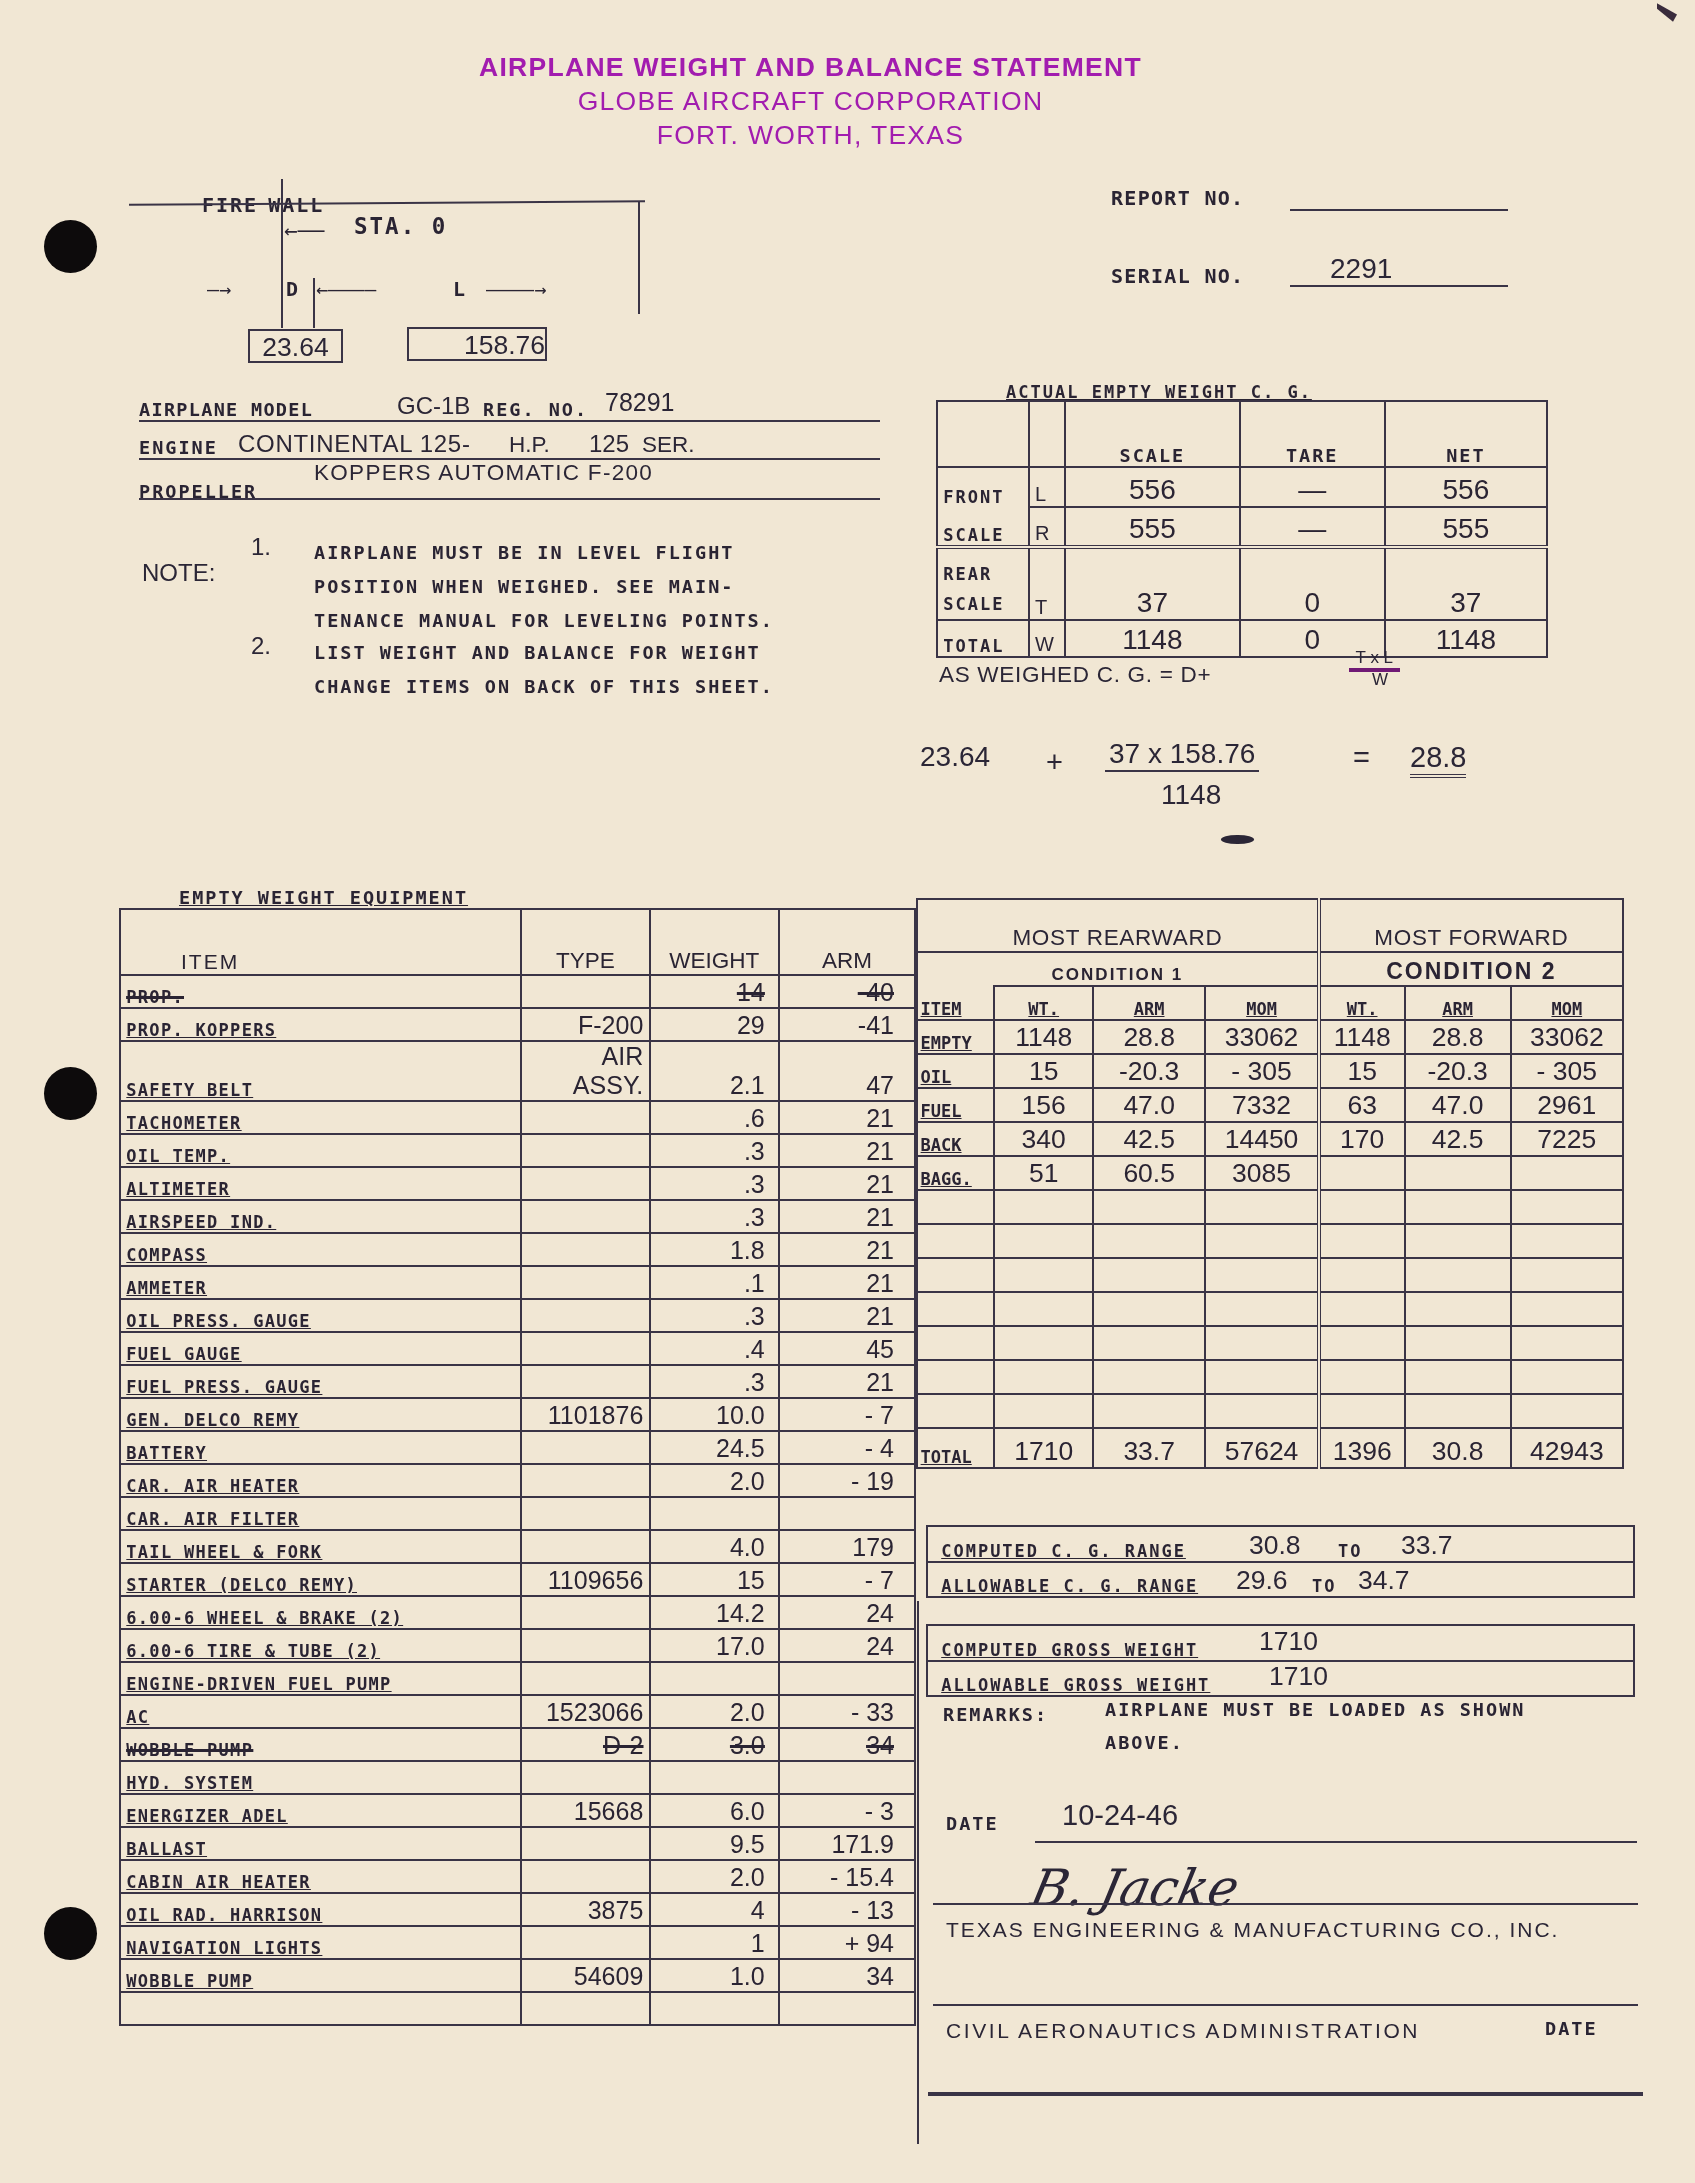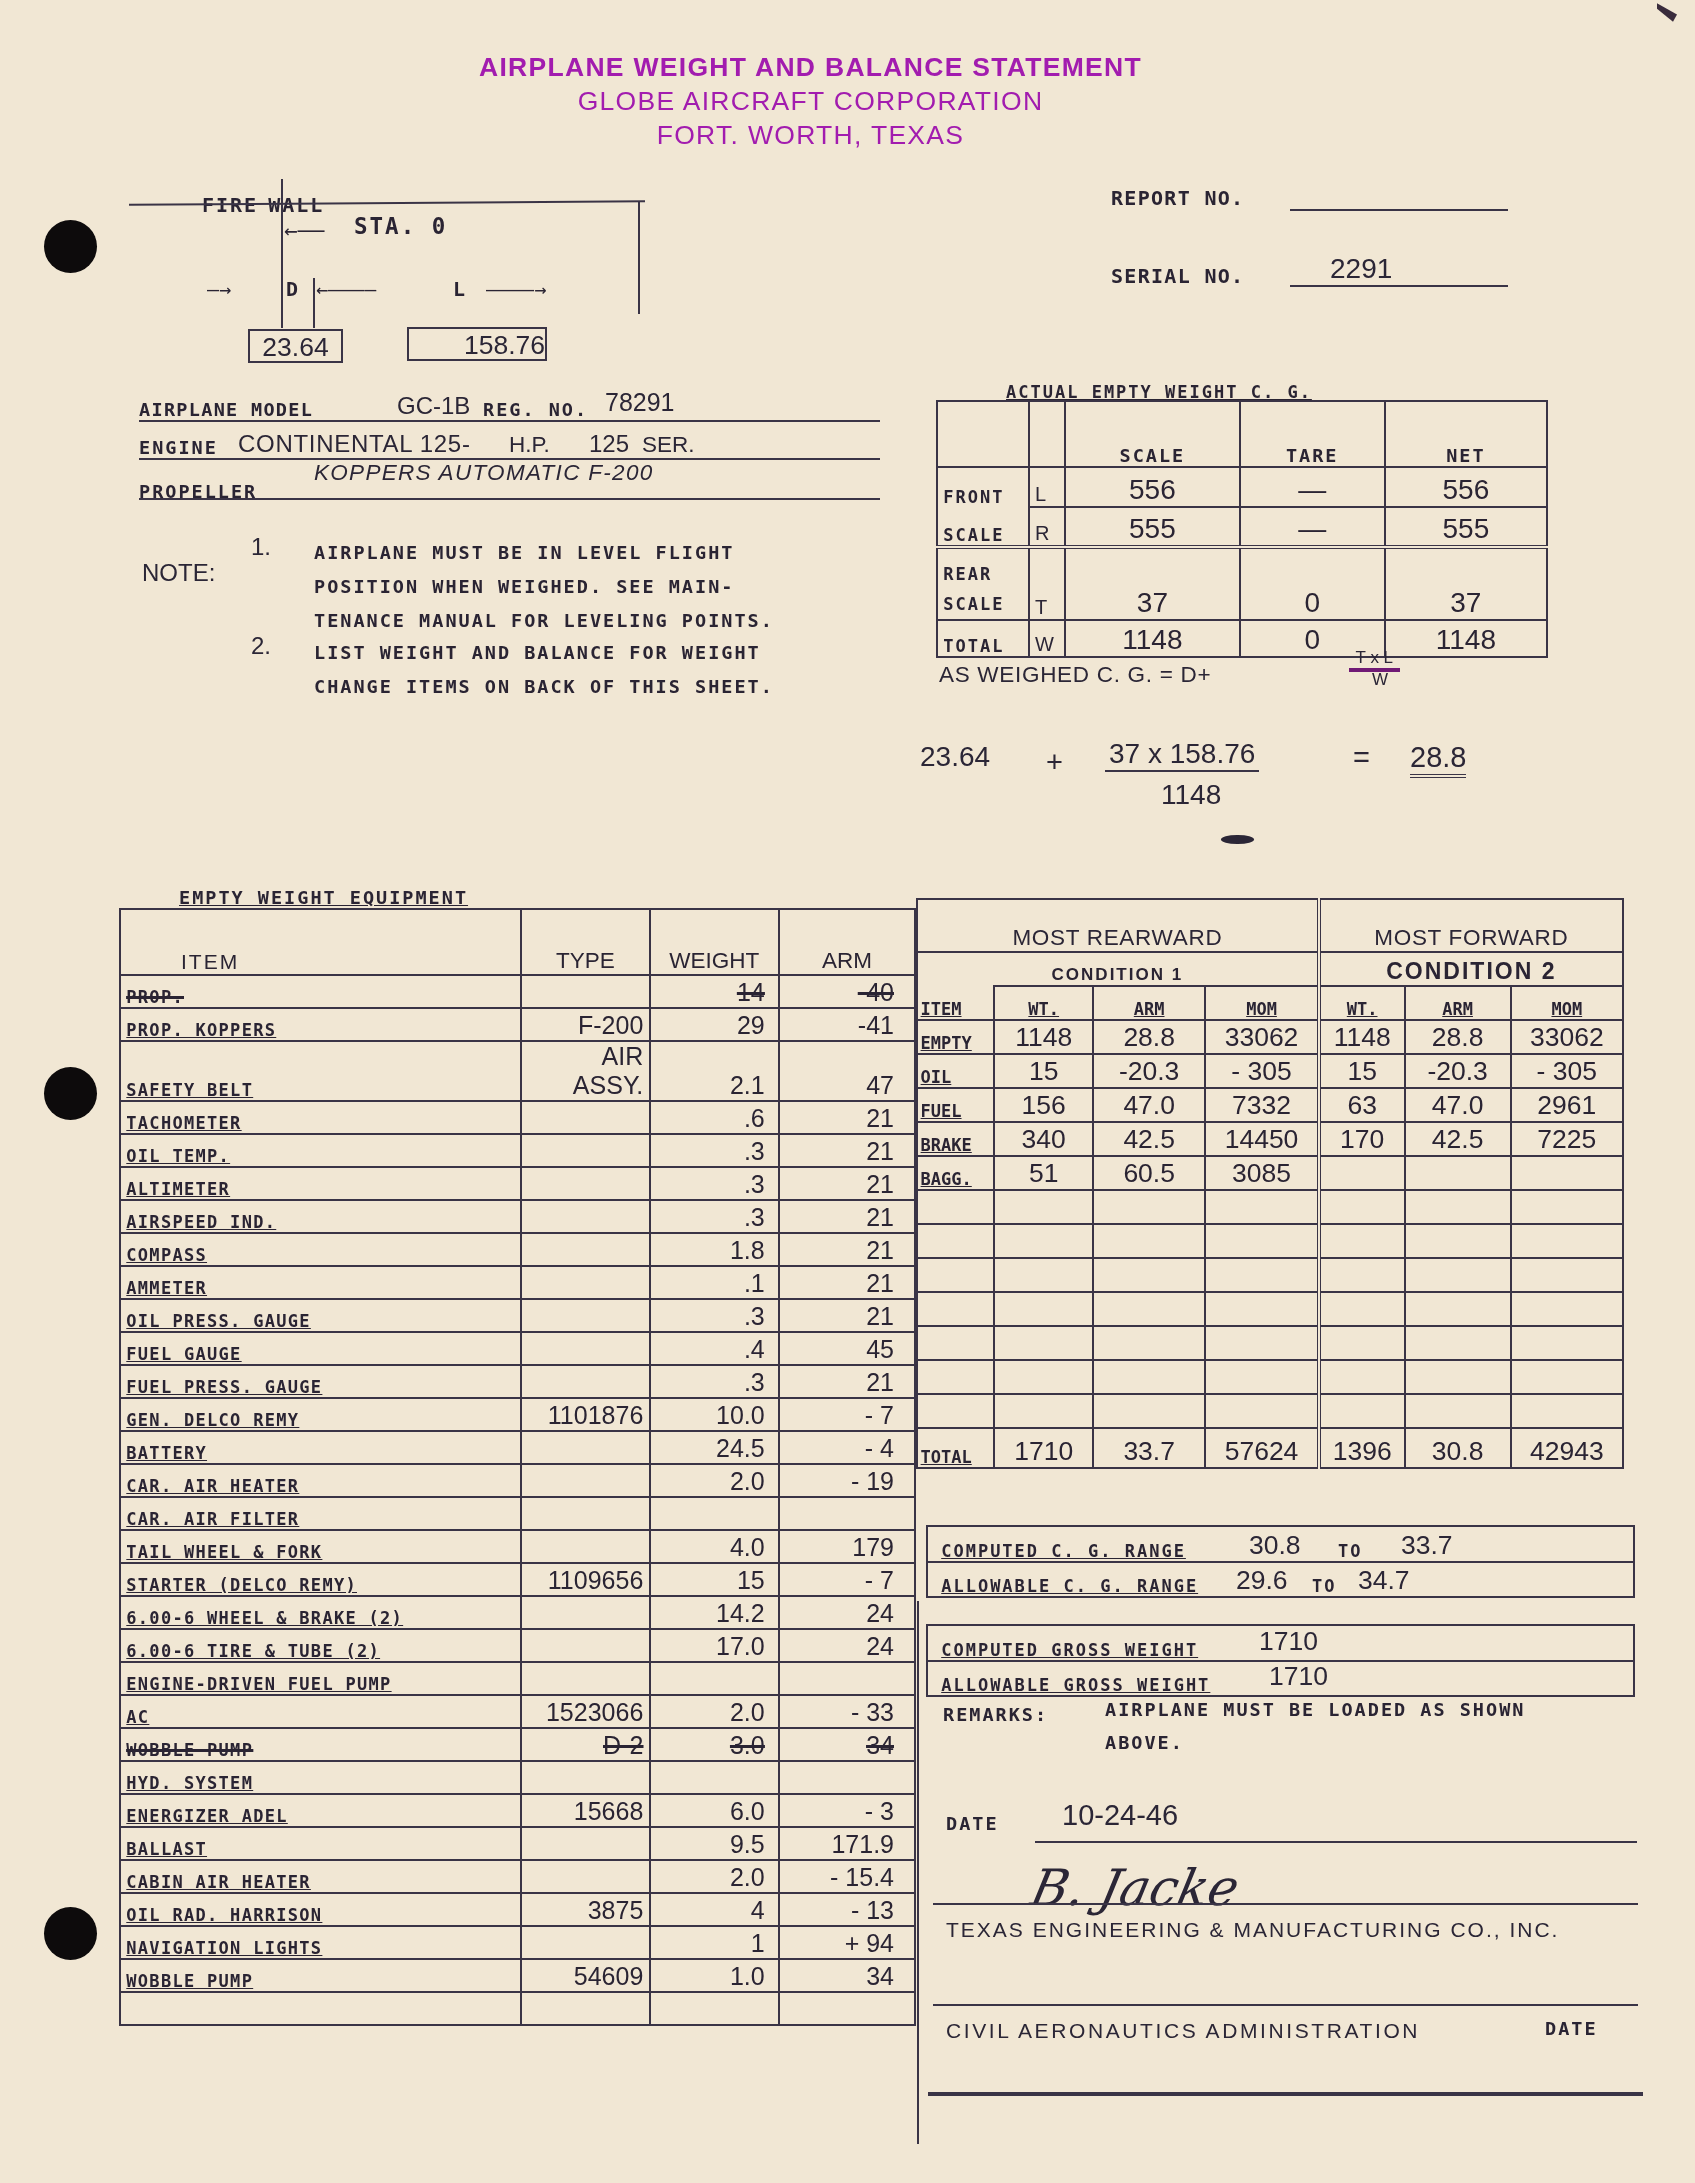--- a/index.html
+++ b/index.html
@@ -93,21 +93,21 @@
   </div>
   <div style="height:36px;border-bottom:2px solid #3a3446;position:relative;">
     <span class="abs type" style="left:0;bottom:0;font-size:18.5px;">ENGINE</span>
     <span class="abs hand" style="left:99px;bottom:0;font-size:24px;letter-spacing:0.7px;">CONTINENTAL 125-</span>
     <span class="abs hand" style="left:370px;bottom:0;font-size:22.5px;">H.P.</span>
     <span class="abs hand" style="left:450px;bottom:0;font-size:24px;">125</span>
     <span class="abs hand" style="left:503px;bottom:0;font-size:22.5px;">SER.</span>
   </div>
   <div style="height:38px;border-bottom:2px solid #3a3446;position:relative;">
     <span class="abs type" style="left:0;bottom:-4px;font-size:18.5px;">PROPELLER</span>
-    <span class="abs hand" style="left:175px;bottom:12px;font-size:22.5px;letter-spacing:1.3px;font-style:italic;">KOPPERS AUTOMATIC F-200</span>
+    <span class="abs hand" style="left:175px;bottom:12px;font-size:22.5px;letter-spacing:1.3px;">KOPPERS AUTOMATIC F-200</span>
   </div>
 </div>
 
 <div class="abs" style="left:142px;top:533px;width:774px;">
   <span class="abs hand" style="left:0;top:0;font-size:24px;margin-top:26px;">NOTE:</span>
   <div class="abs" style="left:109px;top:0;">
     <span class="abs hand" style="left:0;top:0;font-size:24px;">1.</span>
     <div class="abs type" style="left:63px;top:2.6px;font-size:18.5px;line-height:34px;white-space:nowrap;">
       <div>AIRPLANE MUST BE IN LEVEL FLIGHT</div>
       <div>POSITION WHEN WEIGHED. SEE MAIN-</div>
@@ -422,21 +422,21 @@
       <tr style="height: 32px;">
         <td class="item-lbl">FUEL</td>
         <td>156</td>
         <td>47.0</td>
         <td>7332</td>
         <td class="dbl">63</td>
         <td>47.0</td>
         <td>2961</td>
       </tr>
       <tr style="height: 32px;">
-        <td class="item-lbl">BRAKE</td>
+        <td class="item-lbl">BACK</td>
         <td>340</td>
         <td>42.5</td>
         <td>14450</td>
         <td class="dbl">170</td>
         <td>42.5</td>
         <td>7225</td>
       </tr>
       <tr style="height: 32px;">
         <td class="item-lbl">BAGG.</td>
         <td>51</td>

